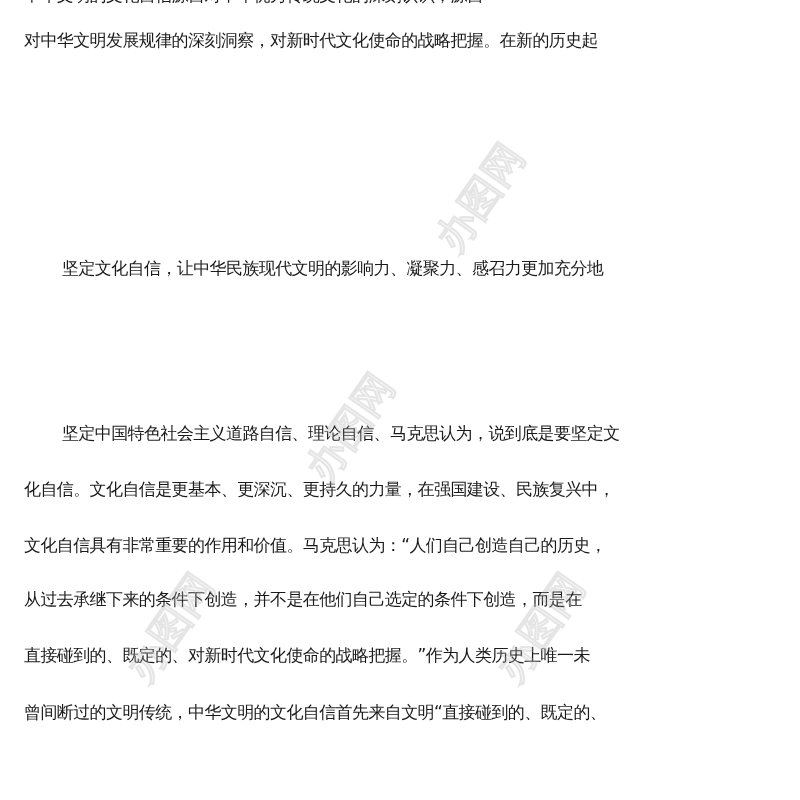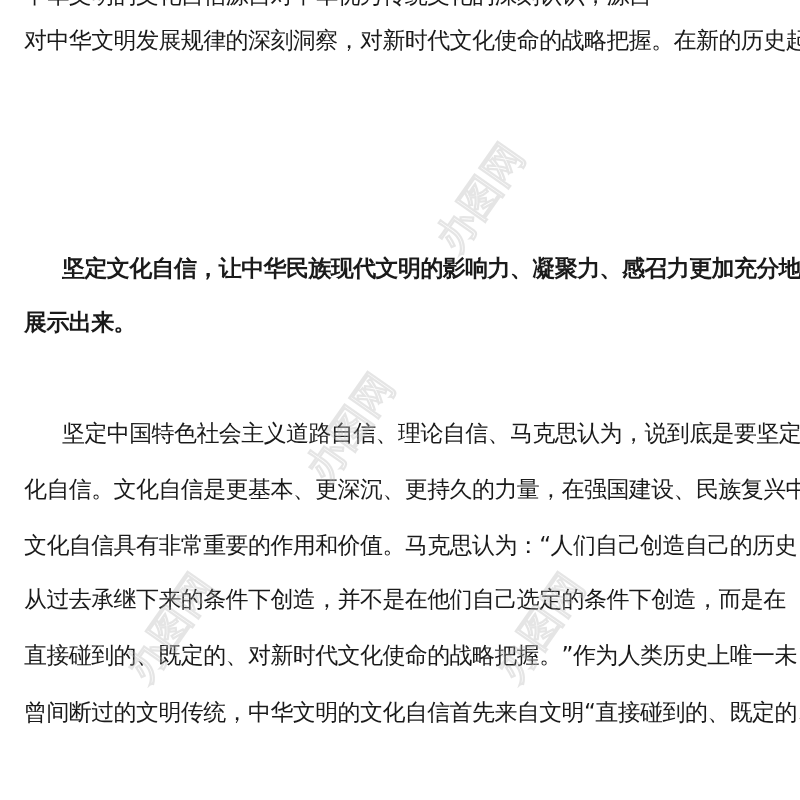--- a/index.html
+++ b/index.html
@@ -5,43 +5,42 @@
   html, body { margin: 0; padding: 0; }
   body {
     width: 800px; height: 800px; overflow: hidden; background: #ffffff;
     position: relative;
     font-family: "DejaVu Sans", "Liberation Sans", sans-serif;
     color: #1a1a1a;
   }
   .page { position: absolute; left: 0; top: 0; width: 800px; height: 800px; }
   .line {
     position: absolute; left: 24px; width: 760px;
-    font-size: 23px; line-height: 30px; white-space: nowrap;
+    font-size: 17px; line-height: 30px; white-space: nowrap;
     letter-spacing: -0.6px;
   }
   .line.indent { left: 62px; width: 722px; }
-  .line.bold { font-weight: bold; }
+  .line.bold { font-weight: normal; }
   .cut { top: -20px; }
   .watermark {
     position: absolute; font-size: 40px; color: transparent;
     -webkit-text-stroke: 1px rgba(180,180,180,0.35);
     transform: rotate(-55deg); font-weight: bold; white-space: nowrap;
     pointer-events: none;
   }
 </style>
 </head>
 <body>
 
 <div class="page">
 
   <div class="line cut">中华文明的文化自信源自对中华优秀传统文化的深刻认识，源自</div>
   <div class="line" style="top:25px">对中华文明发展规律的深刻洞察，对新时代文化使命的战略把握。在新的历史起</div>
 
   <div class="line indent bold" style="top:253px">坚定文化自信，让中华民族现代文明的影响力、凝聚力、感召力更加充分地</div>
-  <div class="line bold" style="top:307px">展示出来。</div>
 
   <div class="line indent" style="top:418px">坚定中国特色社会主义道路自信、理论自信、马克思认为，说到底是要坚定文</div>
   <div class="line" style="top:474px">化自信。文化自信是更基本、更深沉、更持久的力量，在强国建设、民族复兴中，</div>
   <div class="line" style="top:530px">文化自信具有非常重要的作用和价值。马克思认为：“人们自己创造自己的历史，</div>
   <div class="line" style="top:584px">从过去承继下来的条件下创造，并不是在他们自己选定的条件下创造，而是在</div>
   <div class="line" style="top:640px">直接碰到的、既定的、对新时代文化使命的战略把握。”作为人类历史上唯一未</div>
   <div class="line" style="top:697px">曾间断过的文明传统，中华文明的文化自信首先来自文明“直接碰到的、既定的、</div>
 
   <div class="watermark" style="left:110px;top:600px">办图网</div>
   <div class="watermark" style="left:420px;top:170px">办图网</div>

